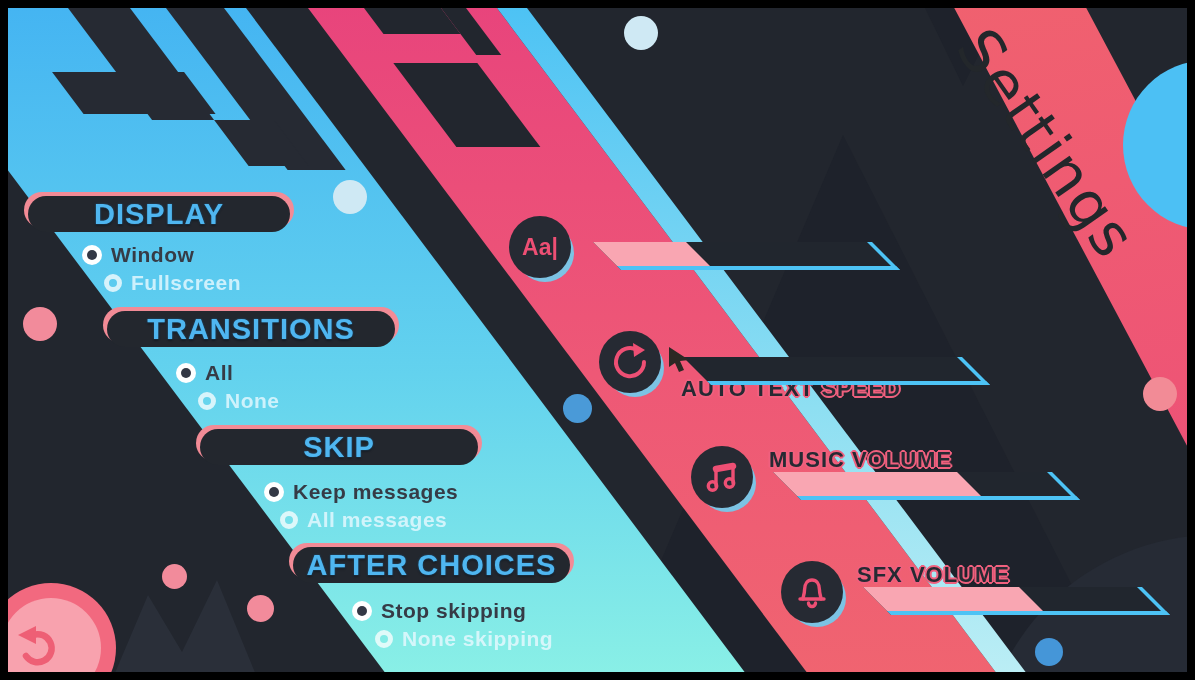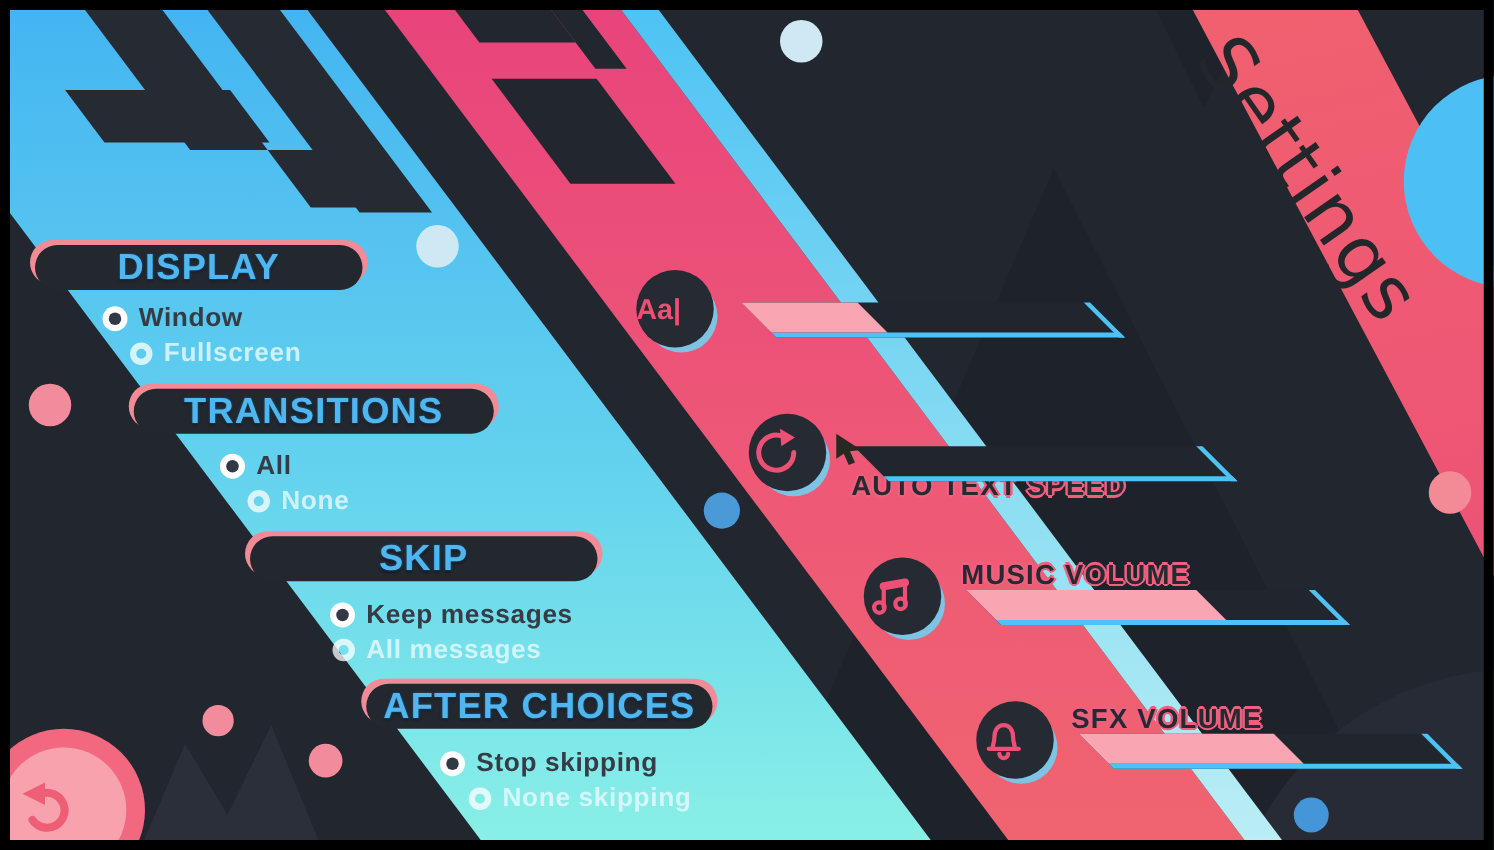--- a/index.html
+++ b/index.html
@@ -40,21 +40,21 @@
           font-weight:bold;font-size:21px;letter-spacing:.5px;cursor:default;text-align:right;}
   .option.selected{color:#363b46;}
   .option.unselected{color:rgba(233,249,255,.8);}
   .option .radio{border-radius:50%;flex:0 0 auto;position:relative;}
   .option.selected .radio{width:20px;height:20px;background:#fff;}
   .option.selected .radio::after{content:"";position:absolute;left:5px;top:5px;width:10px;height:10px;
           border-radius:50%;background:#333845;}
   .option.unselected .radio{width:8px;height:8px;border:5px solid rgba(255,255,255,.75);background:transparent;}
   
   .icon-circle{position:absolute;width:62px;height:62px;border-radius:50%;background:#262a33;
-          box-shadow:5px 6px 0 -2px #7cc3e4;display:flex;align-items:center;}
+          box-shadow:5px 6px 0 -2px #7cc3e4;display:flex;align-items:center;justify-content:center;}
   .icon-text{color:#ee4f74;font-size:23px;font-weight:bold;}
   .slabel{position:absolute;font-size:22px;font-weight:bold;letter-spacing:1px;color:#262a33;white-space:nowrap;
           text-shadow:-2px 0 0 #f0607e,2px 0 0 #f0607e,0 -2px 0 #f0607e,0 2px 0 #f0607e,
                       -1px -1px 0 #f0607e,1px -1px 0 #f0607e,-1px 1px 0 #f0607e,1px 1px 0 #f0607e;}
   .bar{position:absolute;width:274px;height:24px;background:#21262e;
        border-bottom:4px solid #4dc3f5;border-right:5px solid #4dc3f5;
        transform:skewX(45deg);transform-origin:0 0;}
   .bar .fill{height:100%;width:0;background:#f9a6b2;}
   .cursor{position:absolute;z-index:60;}
   
@@ -126,21 +126,21 @@
     <span>None</span>
     </div>
 
   <div class="pill z5" style="left:200px;top:429px;width:278px;">
     <span>SKIP</span>
     </div>
   <div class="option z5 selected" style="left:264px;top:478px;">
     <span class="radio"></span>
     <span>Keep messages</span>
     </div>
-  <div class="option z5 unselected" style="left:266px;top:506px;">
+  <div class="option z5 unselected" style="left:280px;top:506px;">
     <span class="radio"></span>
     <span>All messages</span>
     </div>
 
   <div class="pill z5" style="left:293px;top:547px;width:277px;">
     <span>AFTER CHOICES</span>
     </div>
   <div class="option z5 selected" style="left:352px;top:597px;">
     <span class="radio"></span>
     <span>Stop skipping</span>

